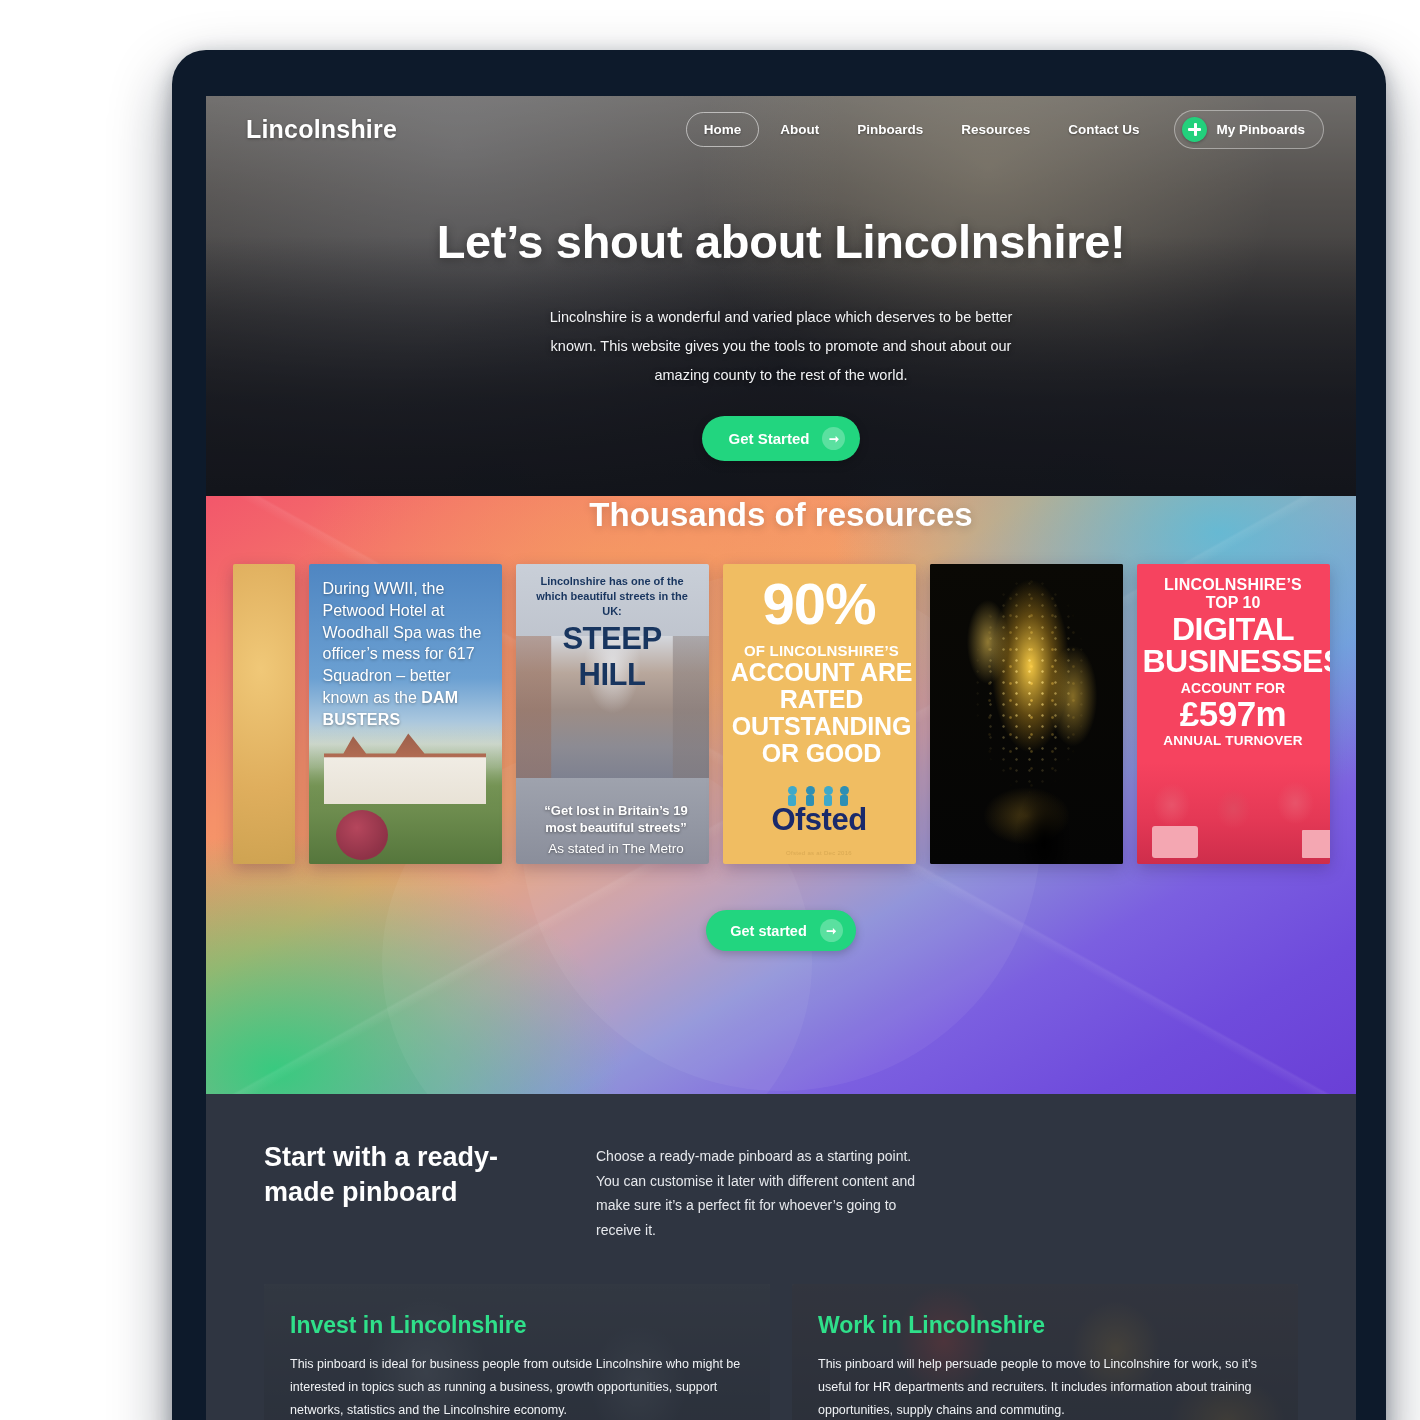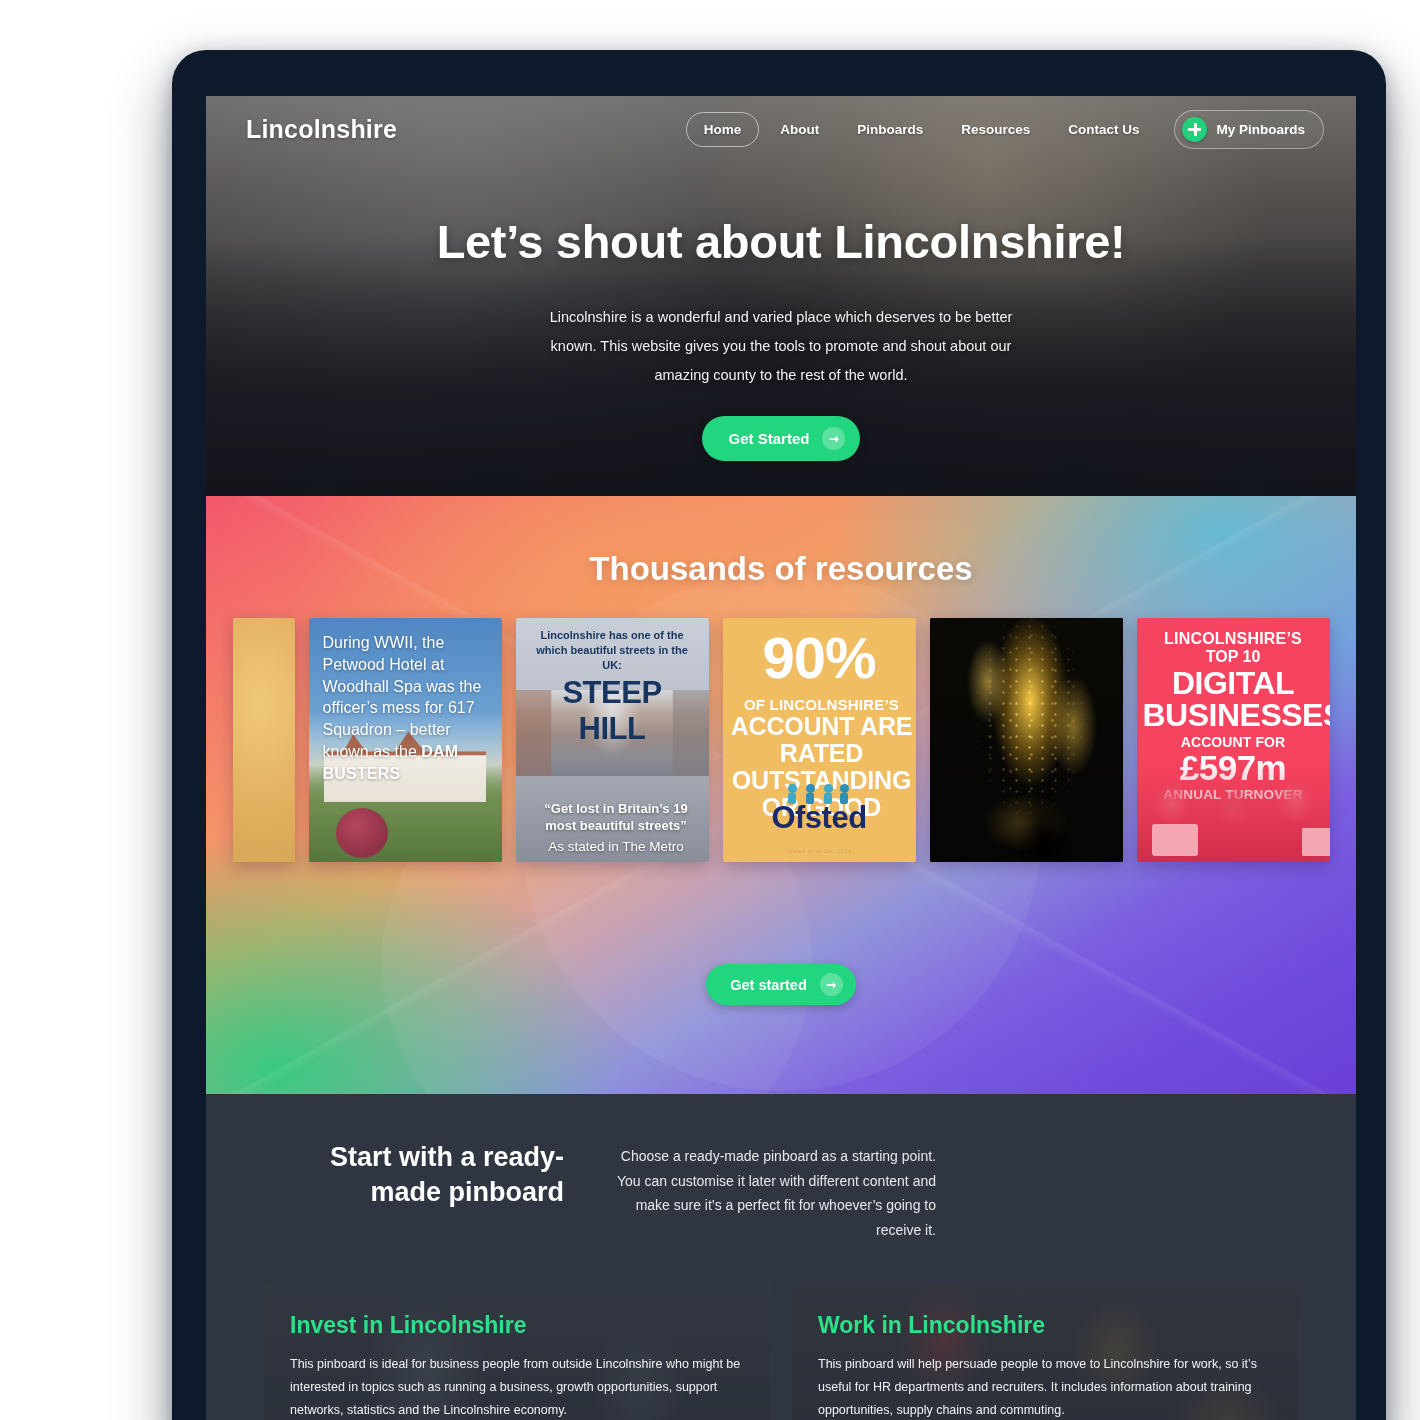--- a/index.html
+++ b/index.html
@@ -145,40 +145,40 @@
   .res-circle {
     position:absolute; left:50%; top:56%; transform:translate(-50%,-50%);
     width: 520px; height: 520px; border-radius:50%;
     background: rgba(255,255,255,0.055);
   }
   .res-circle2 {
     position:absolute; left:34%; top:78%; transform:translate(-50%,-50%);
     width: 430px; height: 430px; border-radius:50%;
     background: rgba(255,255,255,0.05);
   }
-  .res-head { position: relative; z-index: 3; text-align: center; padding-top: 54px; }
+  .res-head { position: relative; z-index: 3; text-align: center; }
   .res-title {
     color:#fff; font-size:33px; font-weight:700;
     text-shadow: 0 2px 8px rgba(0,0,0,.18);
   }
   .res-sub {
     margin: 22px auto 0; max-width: 860px;
     color:#fff; font-size:13.5px; line-height: 1.95;
     text-shadow: 0 1px 4px rgba(0,0,0,.18);
   }
 
   
   .strip {
     position: relative; z-index: 3;
     margin-top: 30px; height: 300px;
     display: flex; gap: 14px; padding-left: 0;
     justify-content: center; align-items: flex-start;
   }
   .card {
-    width: 193px; height: 244px; flex: none;
+    width: 193px; height: 300px; flex: none;
     border-radius: 2px; overflow: hidden; position: relative;
     box-shadow: 0 5px 16px rgba(40,20,70,0.26);
     cursor: pointer;
   }
   .card.edge { width: 62px; }
 
   
   .c-gold {
     background:
       radial-gradient(ellipse 140px 220px at 45% 35%, #f0c878 0%, #dfae5d 55%, #caa04f 100%);
@@ -324,21 +324,21 @@
   .dg-people::after {
     content:""; position:absolute; left:8%; bottom:6px; width:46px; height:32px;
     background:#f4a7b2; border-radius:3px; box-shadow: 148px 2px 0 -2px #f4a7b2;
   }
 
   .res-cta { position:relative; z-index:3; text-align:center; margin-top: 20px; }
   .btn-green.small { padding: 9px 13px 9px 24px; font-size:14.5px; }
 
   
   .ready { background:#2f3541; padding: 46px 0 0; }
-  .ready-inner { display:flex; gap: 52px; padding: 0 58px 0 58px; text-align: right; }
+  .ready-inner { display:flex; gap: 32px; padding: 0 58px 0 58px; }
   .ready-title {
     color:#fff; font-size:27px; font-weight:700; line-height:1.3;
     width: 300px; flex:none;
   }
   .ready-copy { color:#e6e8ec; font-size:14px; line-height:1.75; max-width:320px; padding-top:4px; }
 
   .pinboards-row { display:flex; gap: 22px; padding: 42px 58px 0; }
   .pin-card {
     position: relative; flex:1; height: 220px; overflow:hidden;
     border-radius: 2px; cursor:pointer;

